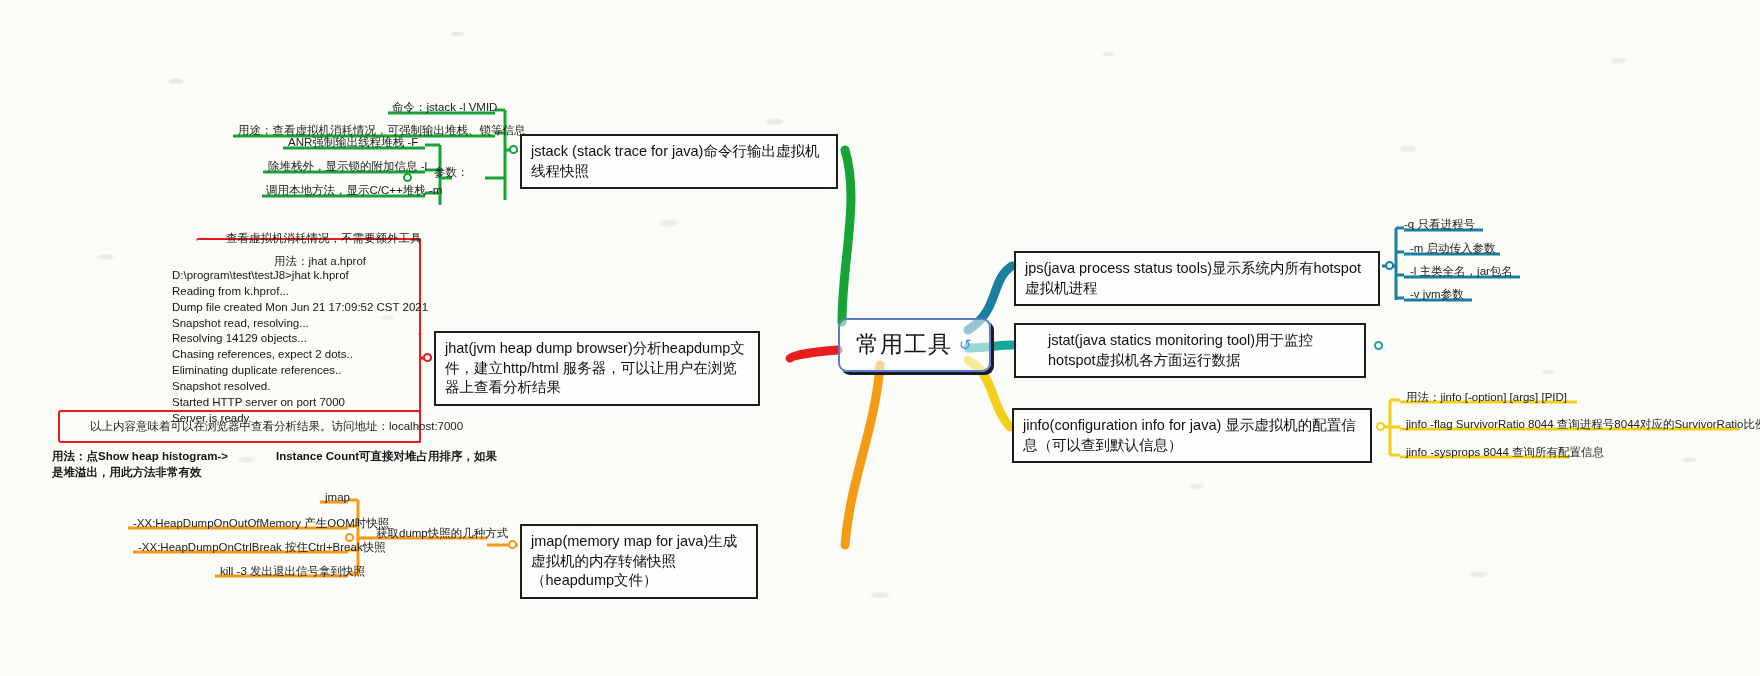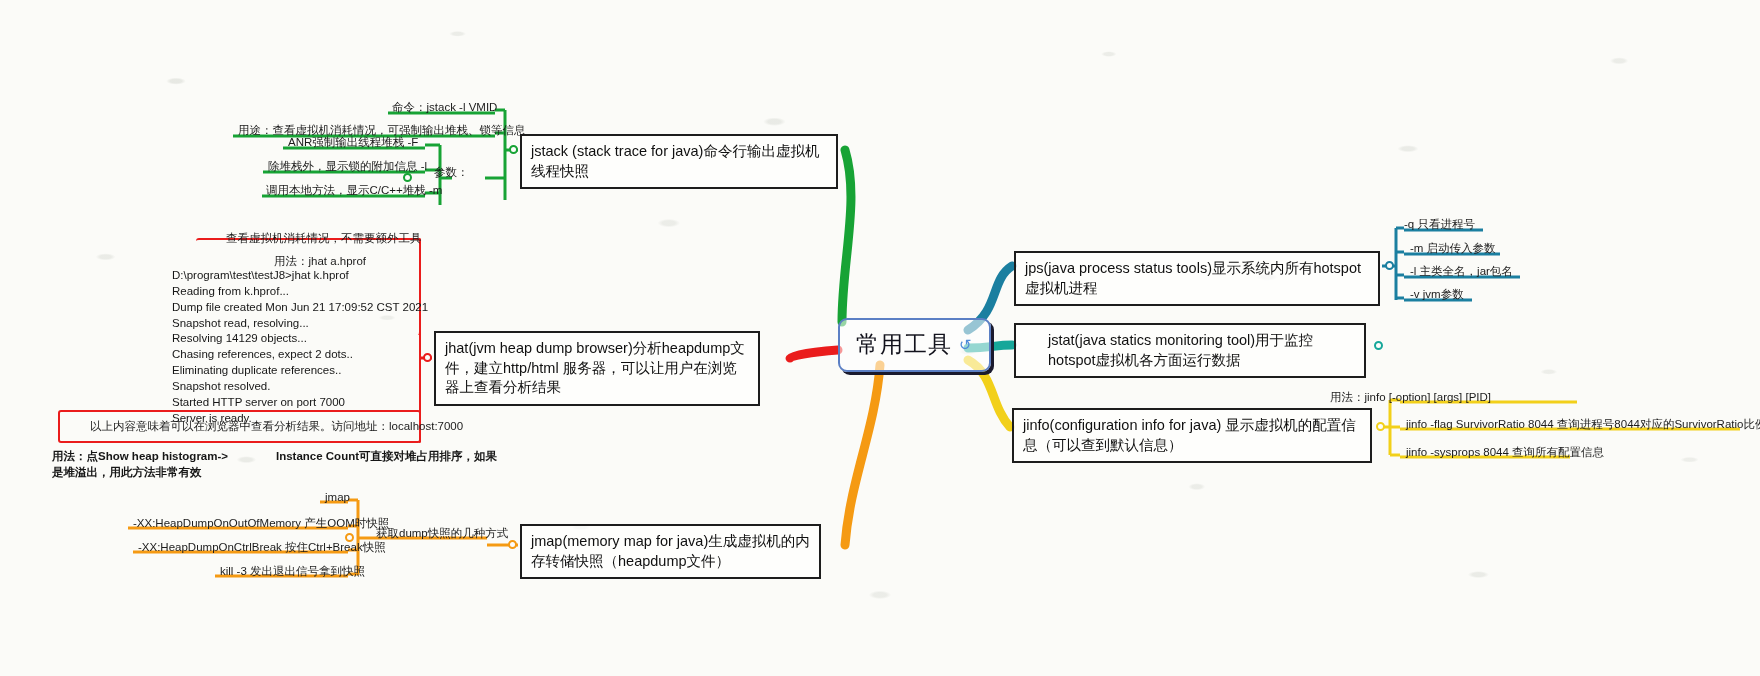--- a/index.html
+++ b/index.html
@@ -185,25 +185,25 @@
   <div class="leaf" style="left:1406px; top:240px;">-m 启动传入参数</div>
   <div class="leaf" style="left:1406px; top:263px;">-l 主类全名，jar包名</div>
   <div class="leaf" style="left:1406px; top:286px;">-v jvm参数</div>
 
   <div class="node topic" style="left:1014px; top:323px; width:352px;padding-left:32px;">jstat(java statics monitoring tool)用于监控hotspot虚拟机各方面运行数据</div>
   <div class="collapse" style="left:1374px; top:341px; border:2px solid #16a79a;"></div>
 
   <div class="node topic" style="left:1012px; top:408px; width:360px;">jinfo(configuration info for java) 显示虚拟机的配置信息（可以查到默认信息）</div>
   <div class="collapse" style="left:1376px; top:422px; border:2px solid #f2d01a;"></div>
 
-  <div class="leaf" style="left:1326px; top:389px;">用法：jinfo [-option] [args] [PID]</div>
+  <div class="leaf" style="left:1402px; top:389px;">用法：jinfo [-option] [args] [PID]</div>
   <div class="leaf" style="left:1402px; top:416px;">jinfo -flag SurvivorRatio 8044 查询进程号8044对应的SurvivorRatio比例信息</div>
   <div class="leaf" style="left:1402px; top:444px;text-align:center;">jinfo -sysprops 8044 查询所有配置信息</div>
 
-  <div class="node topic" style="left:520px; top:524px; width:301px;">jmap(memory map for java)生成虚拟机的内存转储快照（heapdump文件）</div>
+  <div class="node topic" style="left:520px; top:524px; width:238px;">jmap(memory map for java)生成虚拟机的内存转储快照（heapdump文件）</div>
   <div class="collapse" style="left:508px; top:540px; border:2px solid #f59a13;"></div>
 
   <div class="leaf bold" style="left:372px; top:525px;">获取dump快照的几种方式</div>
   <div class="collapse" style="left:345px; top:533px; border:2px solid #f59a13;"></div>
 
   <div class="leaf" style="left:321px; top:489px;">jmap</div>
   <div class="leaf" style="left:129px; top:515px;">-XX:HeapDumpOnOutOfMemory 产生OOM时快照</div>
   <div class="leaf" style="left:134px; top:539px;">-XX:HeapDumpOnCtrlBreak 按住Ctrl+Break快照</div>
   <div class="leaf" style="left:216px; top:563px;">kill -3 发出退出信号拿到快照</div>
 

